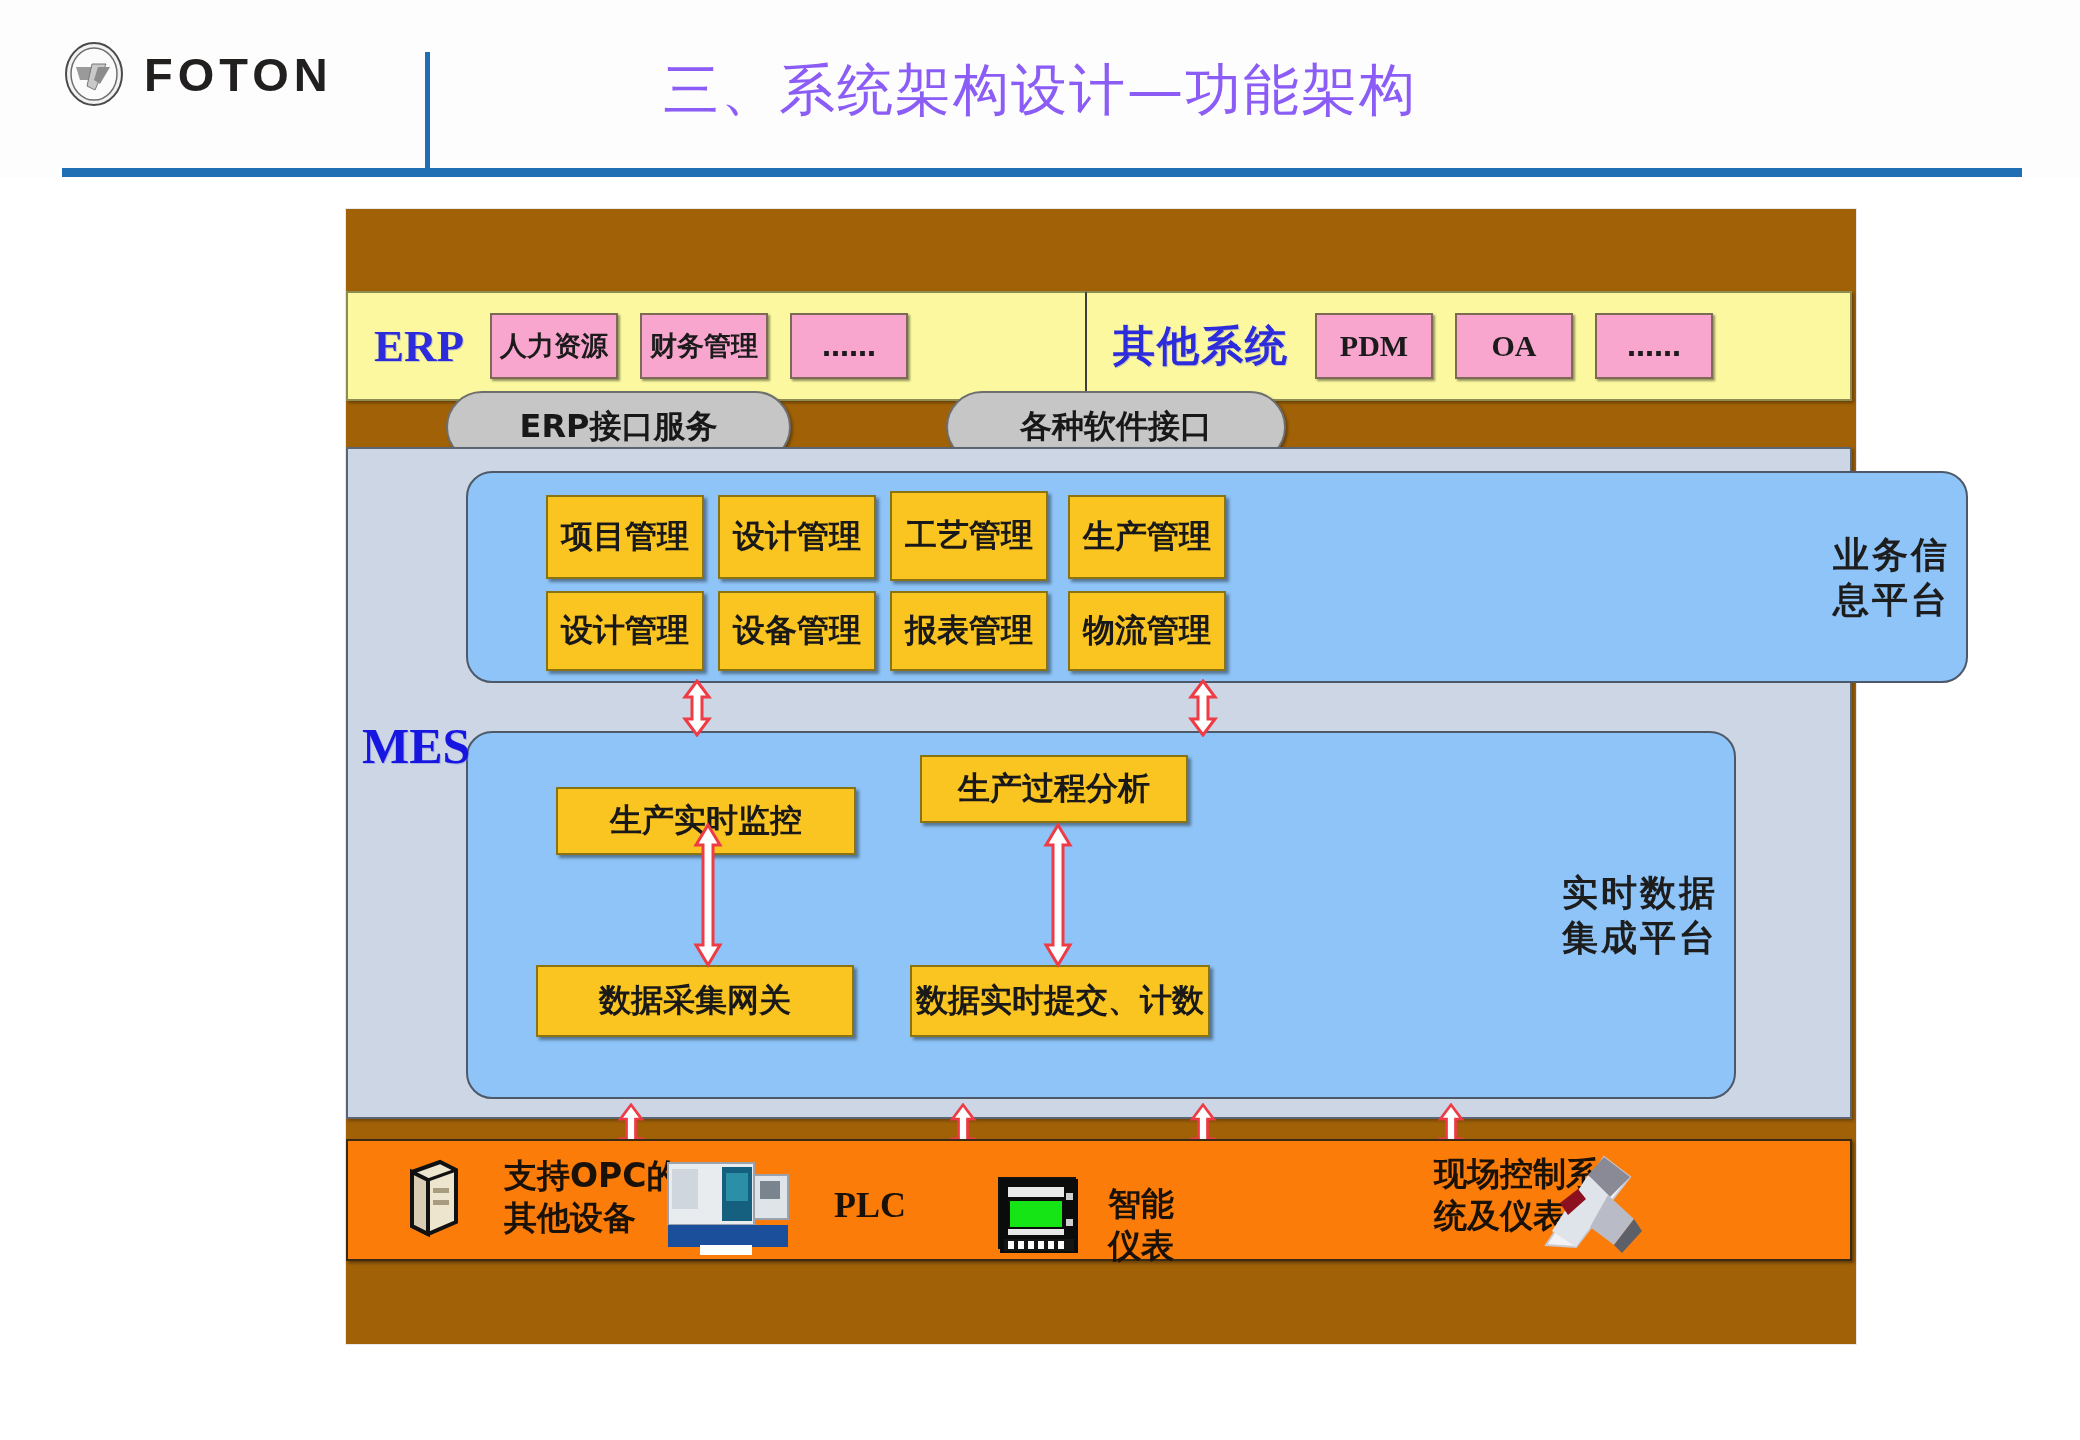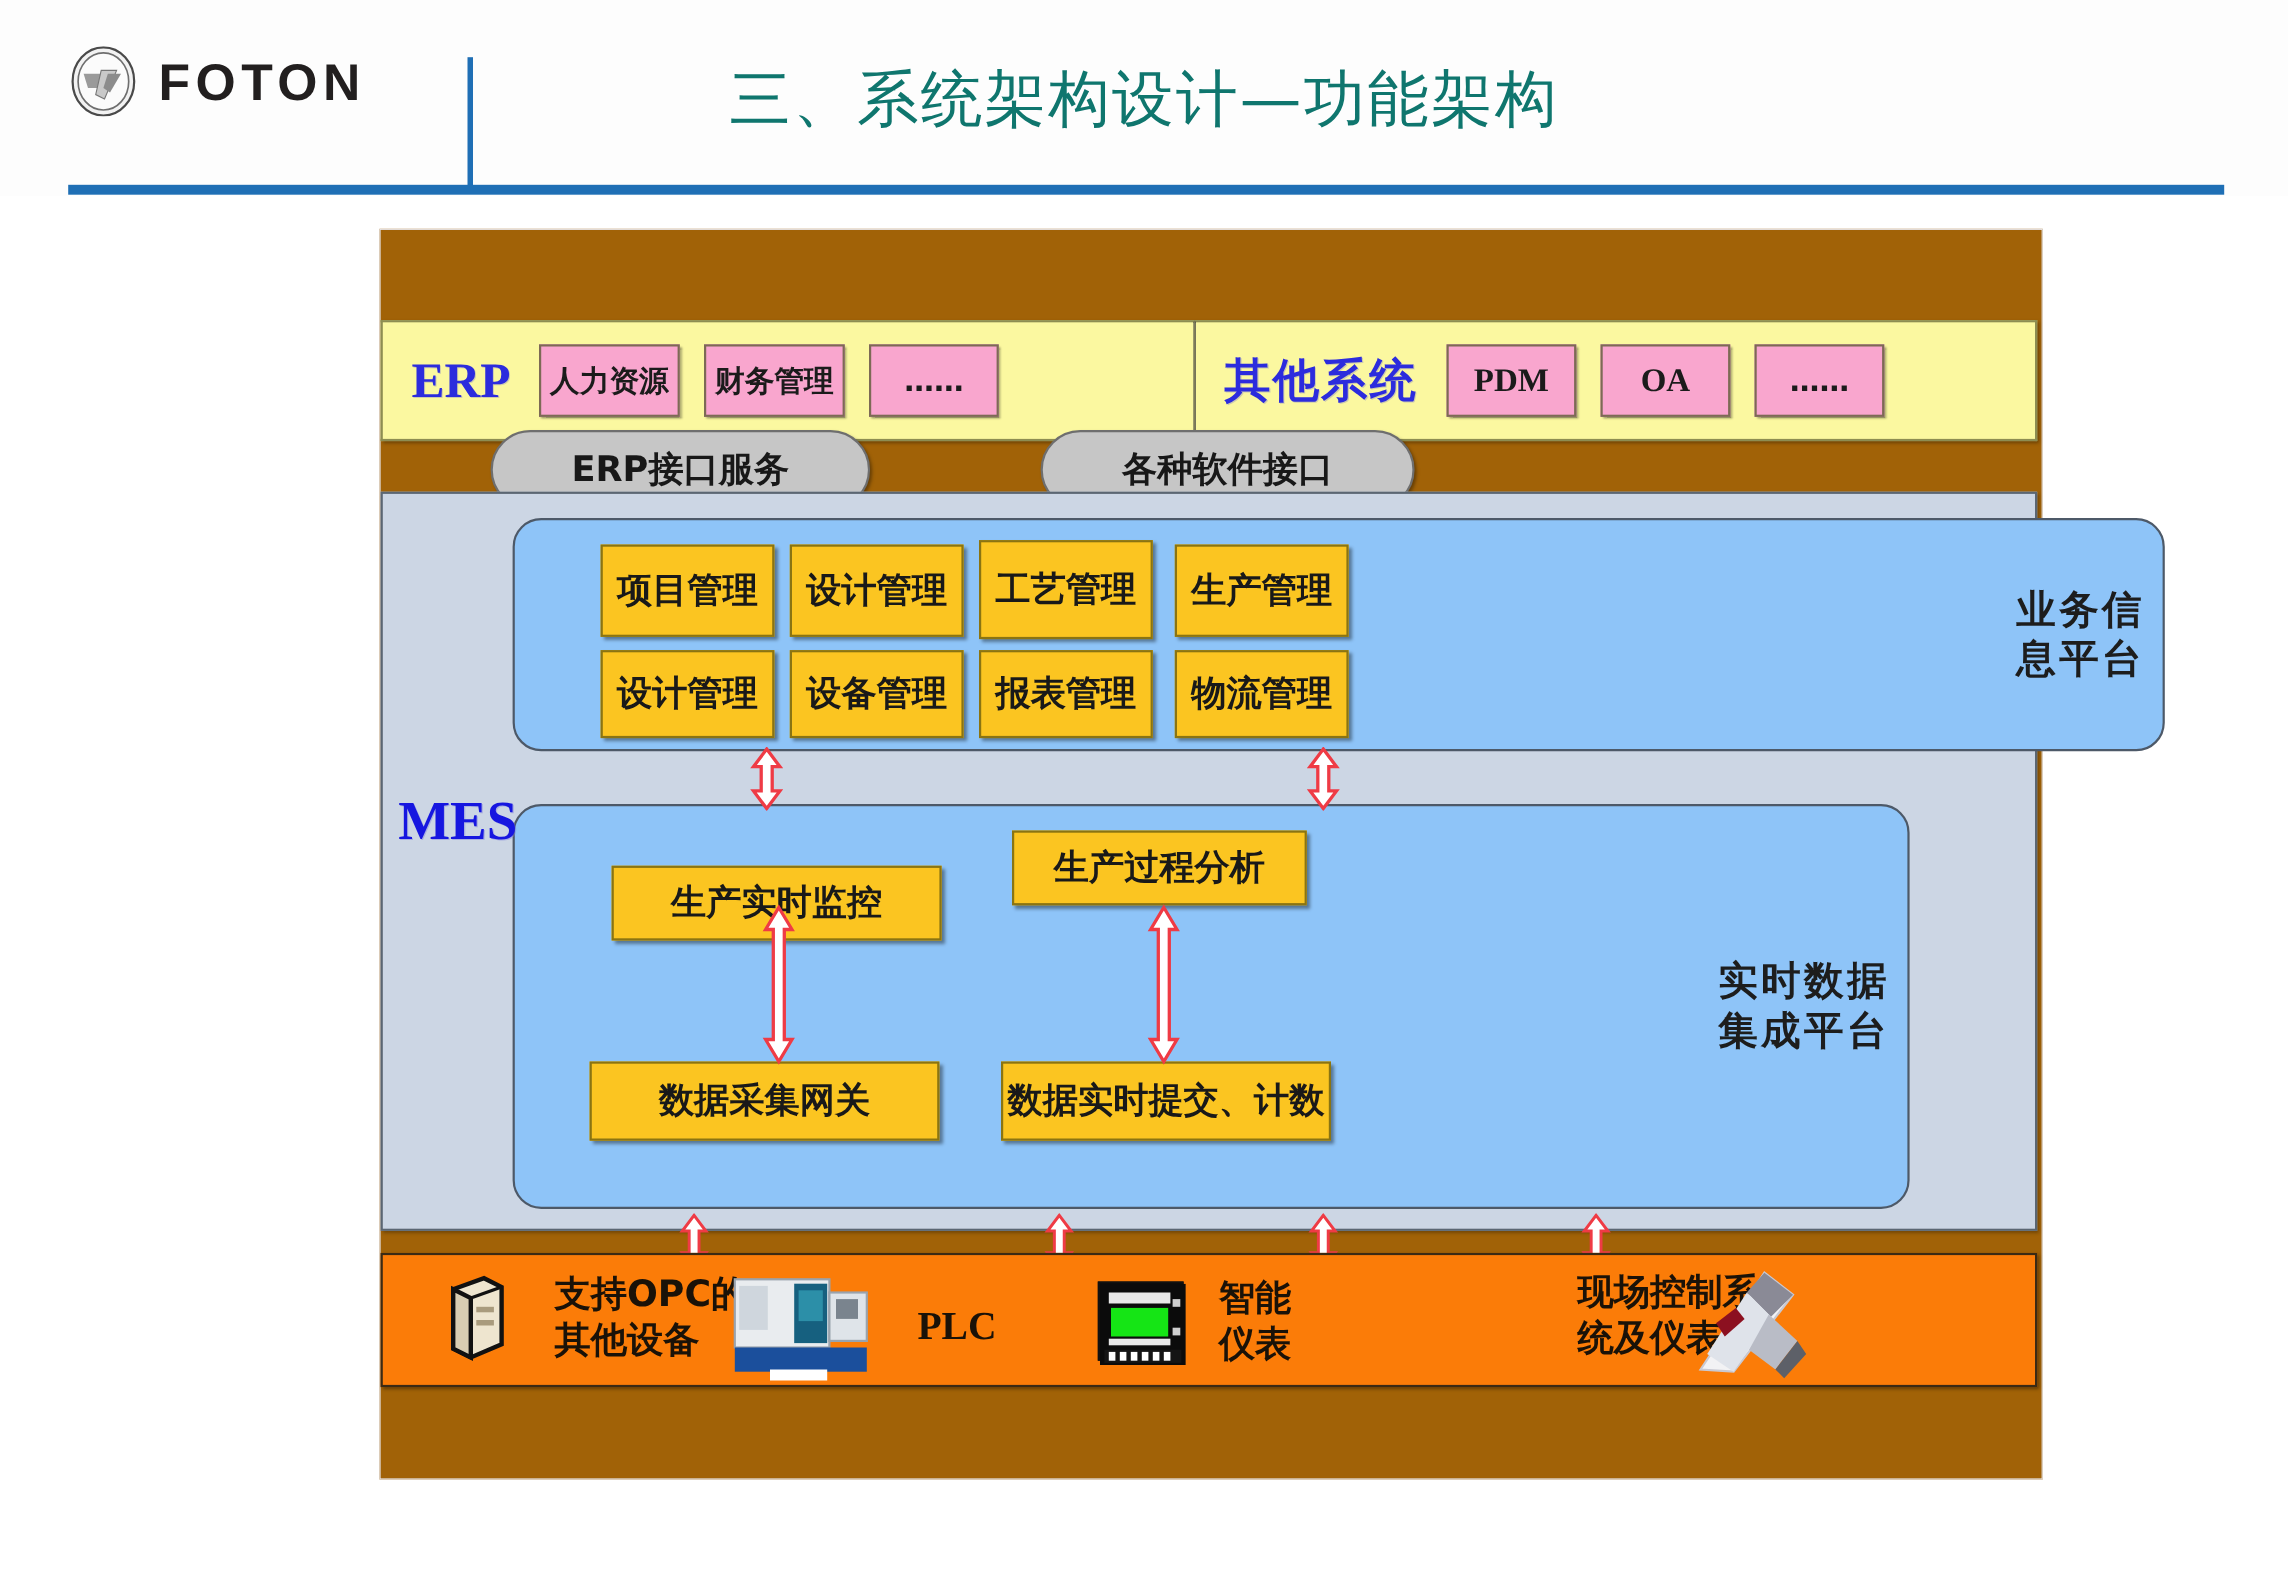--- a/index.html
+++ b/index.html
@@ -13,21 +13,21 @@
 
   
   .header { position:absolute; left:0; top:0; width:2080px; height:178px; background:#fdfdfd; }
   .logo-wrap { position:absolute; left:62px; top:42px; display:flex; align-items:center; }
   .logo-mark { width:64px; height:64px; position:relative; }
   .logo-text { margin-left:18px; font-family:"Liberation Sans", sans-serif; font-weight:bold;
                font-size:47px; letter-spacing:5px; color:#221f1f; }
   .vdivider { position:absolute; left:425px; top:52px; width:5px; height:122px; background:#1f6fb5; }
   .page-title {
     position:absolute; left:0; top:53px; width:2080px; text-align:center;
-    font-family:"DejaVu Sans", sans-serif; font-size:56px; color:#0f766e; letter-spacing:2px;
+    font-family:"DejaVu Sans", sans-serif; font-size:56px; color:#8b5cf6; letter-spacing:2px;
   }
   .blue-rule { position:absolute; left:62px; top:168px; width:1960px; height:9px; background:#1f6fb5; }
 
   
   .diagram {
     position:absolute; left:345px; top:208px; width:1510px; height:1135px;
     background:#a16207; border:1px solid #e8e8ee;
   }
 
   
@@ -278,21 +278,21 @@
           <rect x="66" y="40" width="7" height="7" fill="#cfcfcf"></rect>
           <rect x="4" y="60" width="70" height="12" fill="#151515"></rect>
           <rect x="8" y="62" width="6" height="8" fill="#fff"></rect>
           <rect x="18" y="62" width="6" height="8" fill="#fff"></rect>
           <rect x="28" y="62" width="6" height="8" fill="#fff"></rect>
           <rect x="38" y="62" width="6" height="8" fill="#fff"></rect>
           <rect x="48" y="62" width="6" height="8" fill="#fff"></rect>
           <rect x="58" y="62" width="6" height="8" fill="#fff"></rect>
         </svg>
       </span>
-      <span class="field-text" style="margin-left:32px;">
+      <span class="field-text" style="margin-left:32px;margin-top:24px;">
         <span style="display:block">智能</span>
         <span style="display:block">仪表</span>
       </span>
     </div>
 
     <div class="field-item" style="left:1086px; top:12px;">
       <span class="field-text">
         <span style="display:block">现场控制系</span>
         <span style="display:block">统及仪表</span>
       </span>

